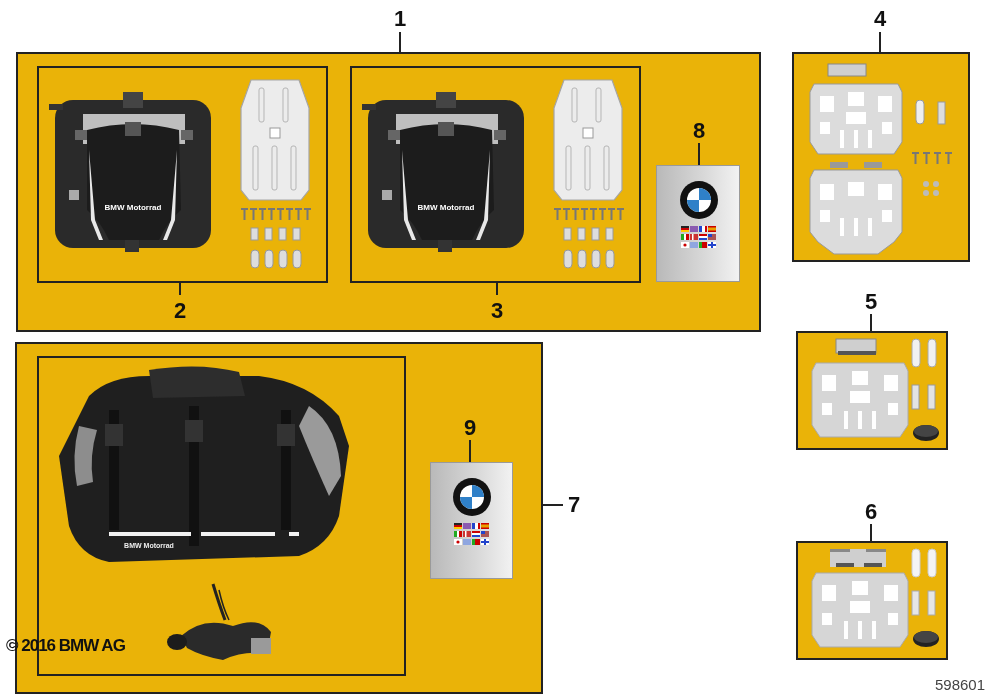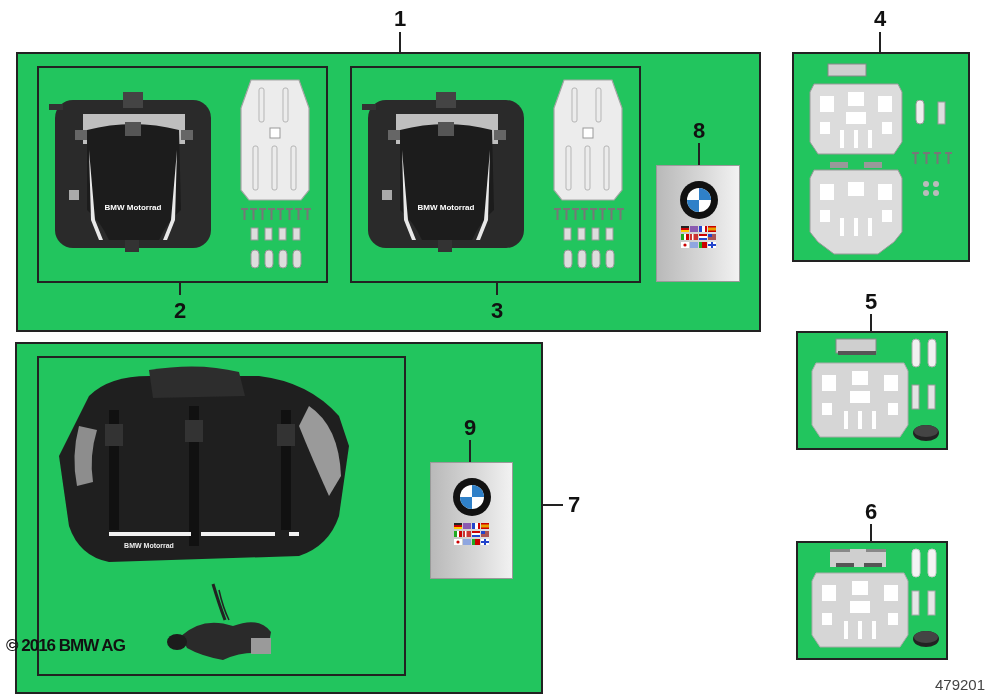--- a/index.html
+++ b/index.html
@@ -1,17 +1,17 @@
 <!DOCTYPE html>
 <html><head>
 <meta charset="utf-8">
 <style>
   html, body { margin:0; padding:0; background:#ffffff; }
   body { width:1000px; height:700px; position:relative; overflow:hidden; font-family:"Liberation Sans", sans-serif; }
-  .box { position:absolute; border:2px solid #222; box-sizing:border-box; background:#22c55e; }
+  .box { position:absolute; border:2px solid #222; box-sizing:border-box; background:#eab308; }
   .callout { position:absolute; font-family:"Liberation Sans", sans-serif; font-weight:bold; font-size:22px; color:#111; text-align:center; width:30px; margin-left:-15px; }
   .vline { position:absolute; width:2px; background:#222; }
   .hline { position:absolute; height:2px; background:#222; }
   .part { position:absolute; }
   .manual { position:absolute; border:1px solid #9a9a9a; background:linear-gradient(90deg,#b9b9b9 0%,#d7d7d7 55%,#f2f2f2 100%); box-sizing:border-box; }
   .copyright { position:absolute; left:6px; top:636px; font-family:"Liberation Sans", sans-serif; font-size:17px; font-weight:bold; letter-spacing:-1px; color:#111; }
   .diagram-id { position:absolute; left:935px; top:676px; font-family:"Liberation Sans", sans-serif; font-size:15px; color:#444; }
 </style>
 </head>
 <body>
@@ -352,13 +352,13 @@
     <rect x="9" y="16" width="8" height="6" fill="#8fa6e0"></rect>
     <rect x="18" y="16" width="3" height="6" fill="#2a2"></rect>
       <rect x="21" y="16" width="5" height="6" fill="#c00"></rect>
     <rect x="27" y="16" width="8" height="6" fill="#fff"></rect>
       <rect x="27" y="18" width="8" height="2" fill="#24c"></rect>
       <rect x="30" y="16" width="2" height="6" fill="#24c"></rect>
   </svg>
 </div>
 
 <div class="copyright">© 2016 BMW AG</div>
-<div class="diagram-id">479201</div>
+<div class="diagram-id">598601</div>
 
 </body></html>

